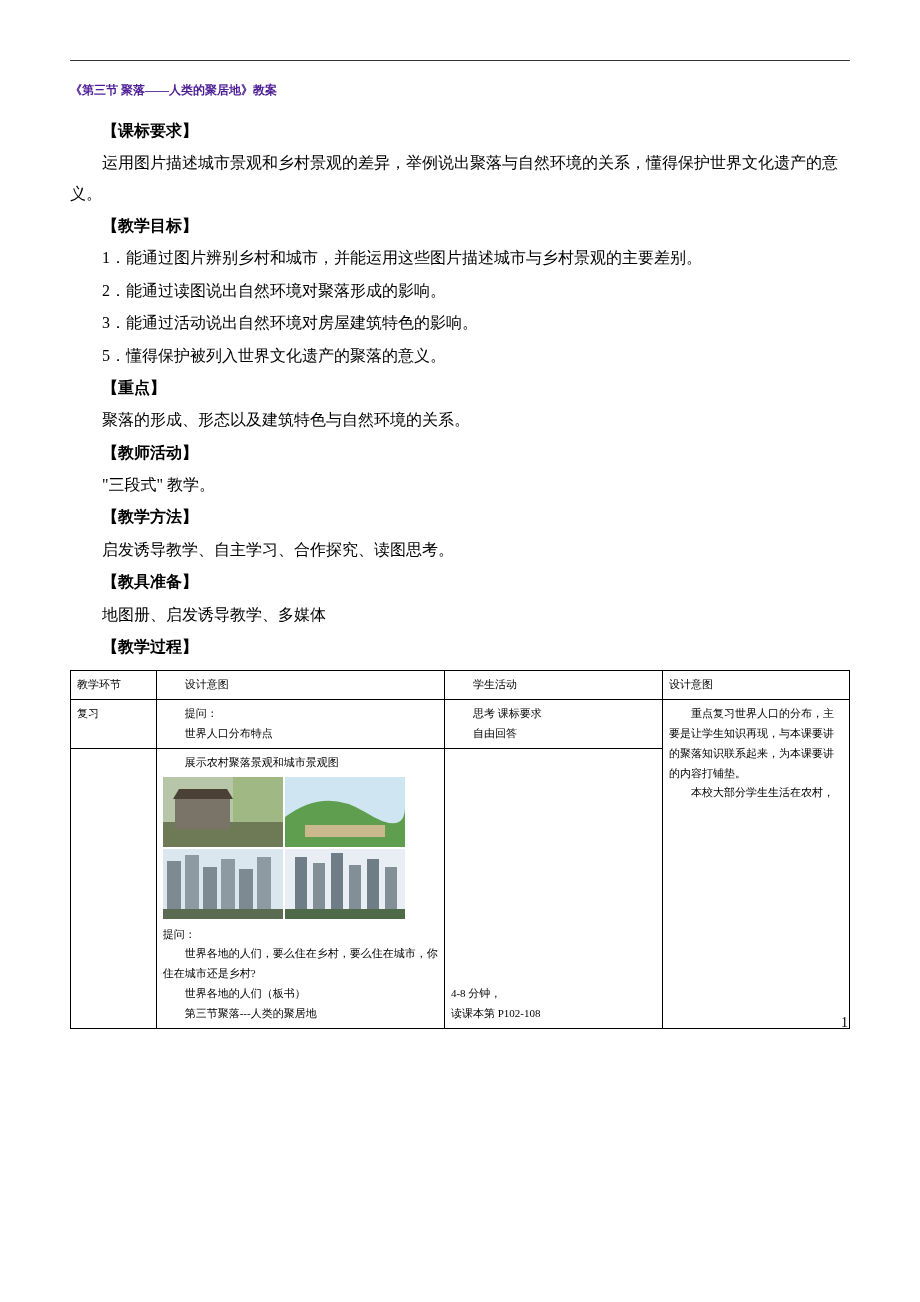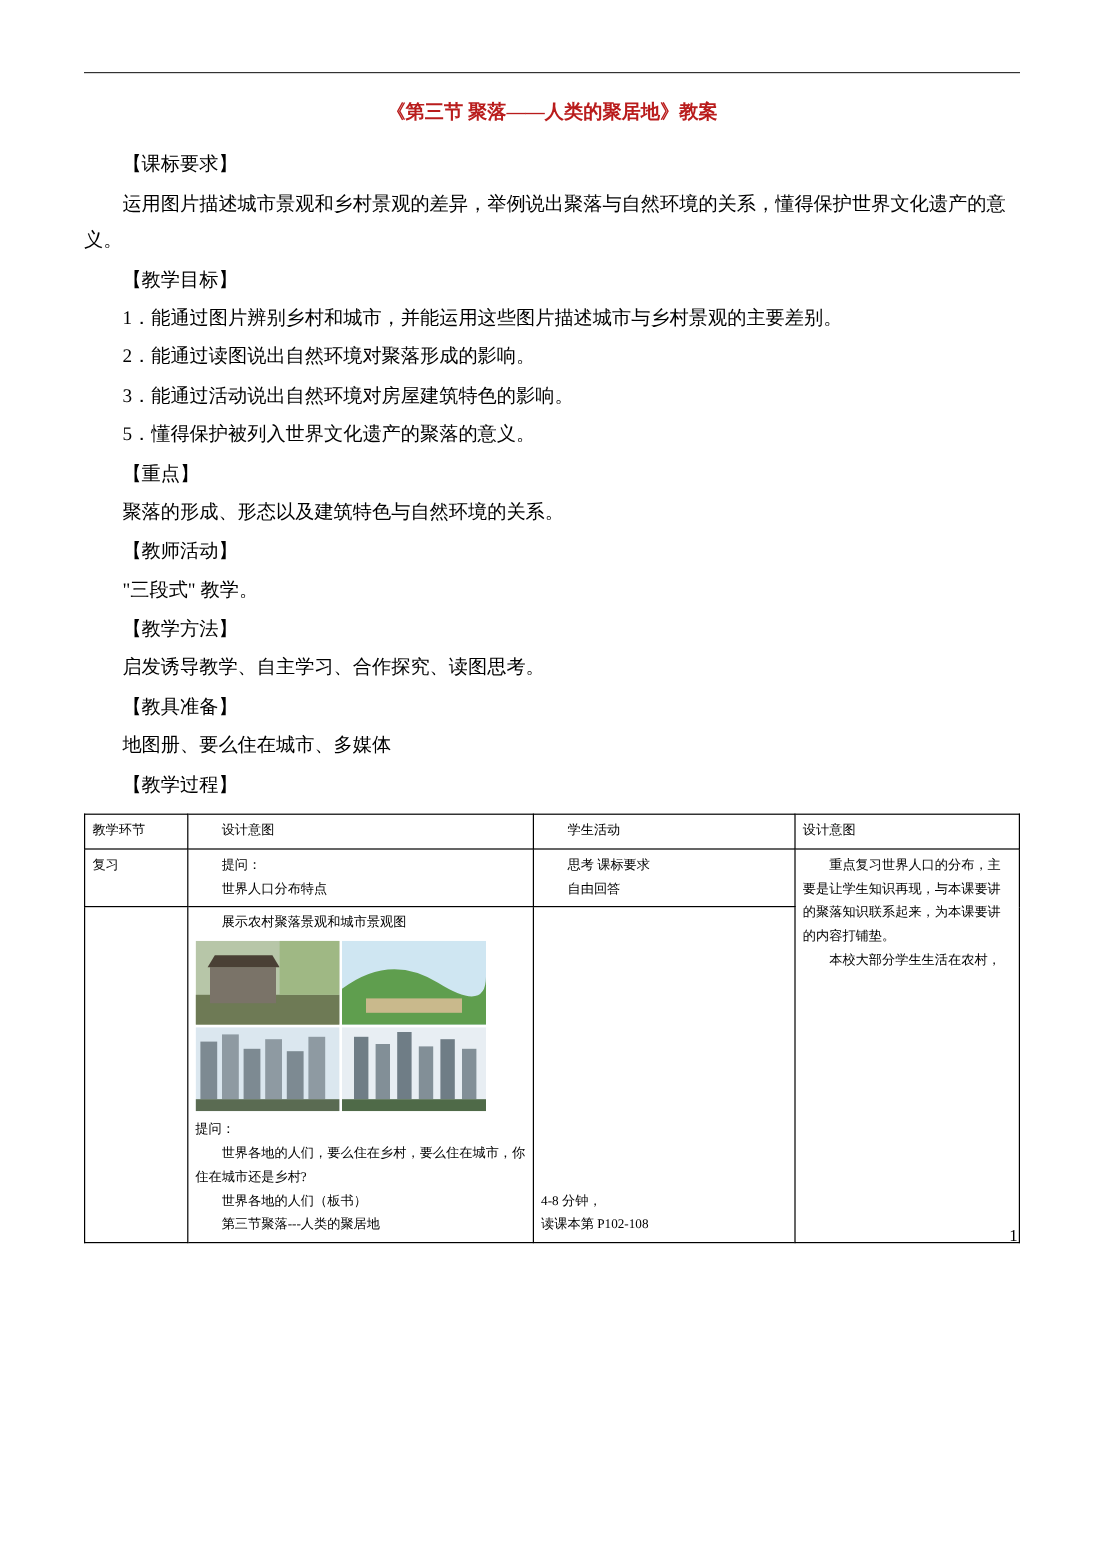--- a/index.html
+++ b/index.html
@@ -13,28 +13,28 @@
     margin: 0 auto;
     padding: 60px 70px 30px 70px;
     position: relative;
   }
   .hr-top {
     border: none;
     border-top: 1px solid #333;
     margin-bottom: 18px;
   }
   .title {
-    text-align: center;
-    color: #b91c1c;
-    font-size: 16px;
+    text-align: left;
+    color: #4c1d95;
+    font-size: 12px;
     font-weight: bold;
     margin-bottom: 14px;
   }
   .section-head {
-    font-weight: normal;
+    font-weight: bold;
     text-indent: 2em;
     margin: 2px 0;
   }
   .para {
     text-indent: 2em;
     margin: 2px 0;
   }
   table.plan {
     border-collapse: collapse;
     width: 100%;
@@ -92,21 +92,21 @@
 <p class="section-head">【重点】</p>
 <p class="para">聚落的形成、形态以及建筑特色与自然环境的关系。</p>
 
 <p class="section-head">【教师活动】</p>
 <p class="para">"三段式" 教学。</p>
 
 <p class="section-head">【教学方法】</p>
 <p class="para">启发诱导教学、自主学习、合作探究、读图思考。</p>
 
 <p class="section-head">【教具准备】</p>
-<p class="para">地图册、要么住在城市、多媒体</p>
+<p class="para">地图册、启发诱导教学、多媒体</p>
 
 <p class="section-head">【教学过程】</p>
 
 <table class="plan">
   <colgroup>
     <col class="col1">
       <col class="col2">
       <col class="col3">
       <col class="col4">
   </colgroup>

